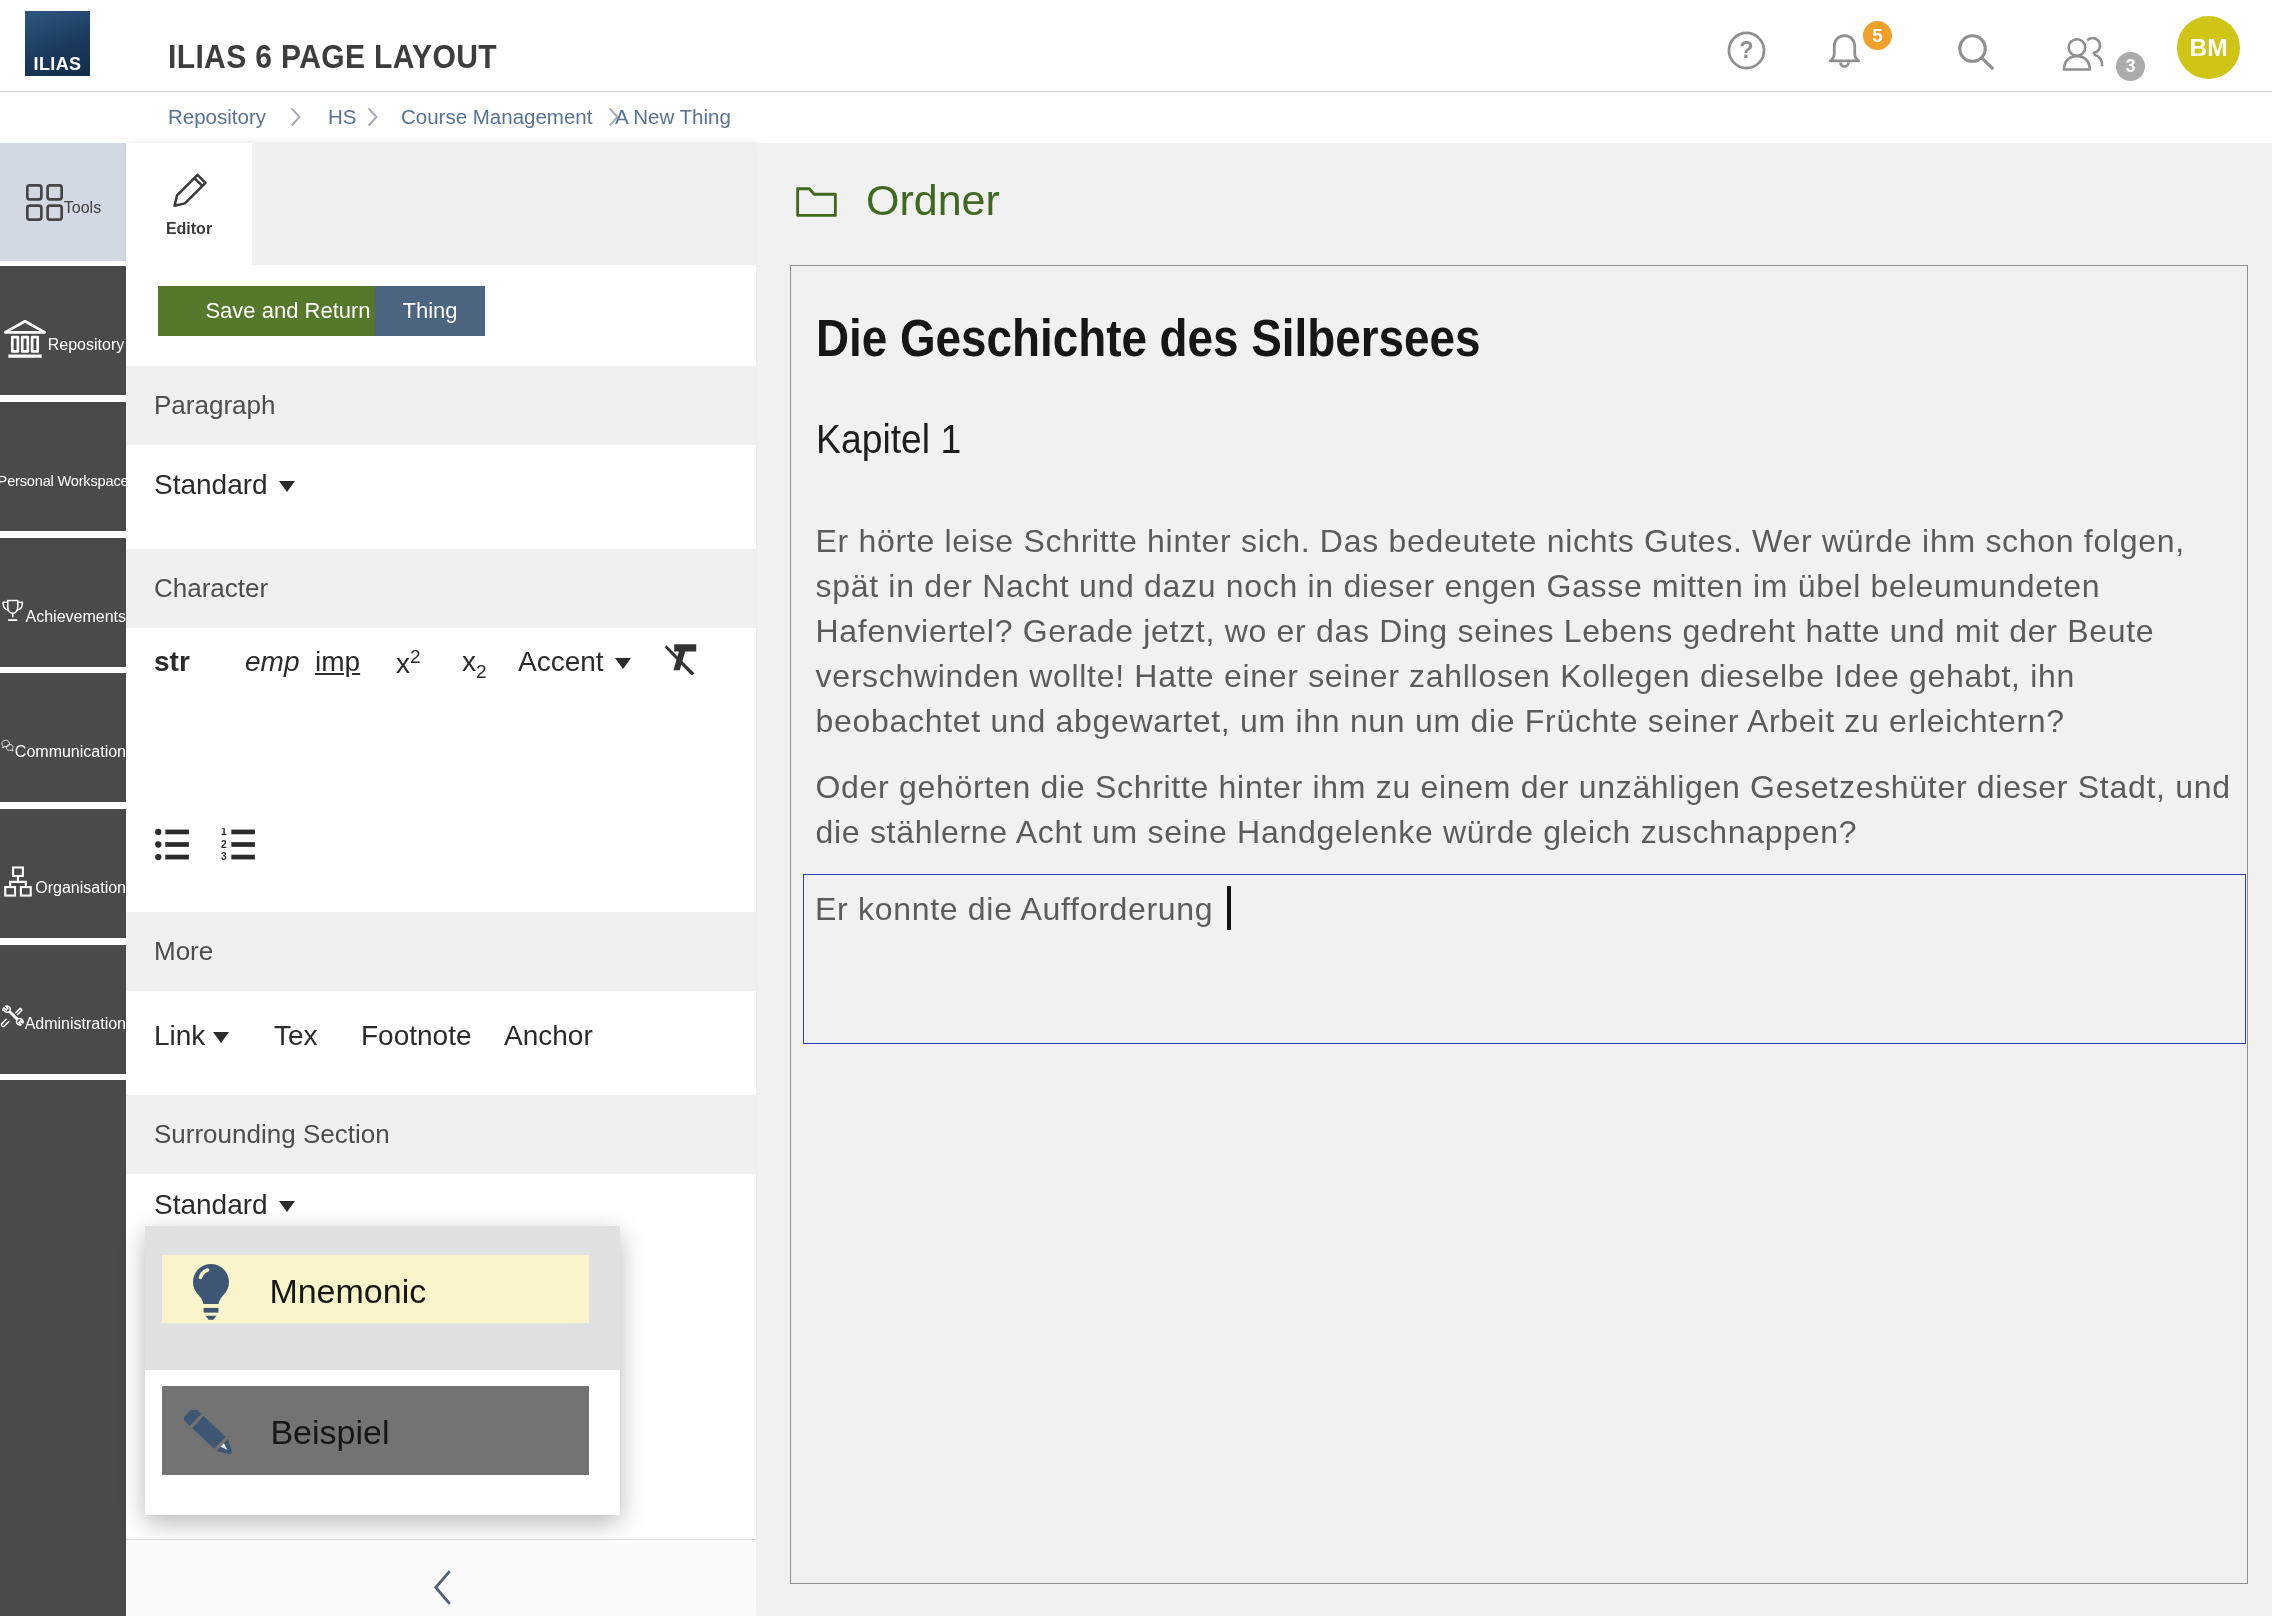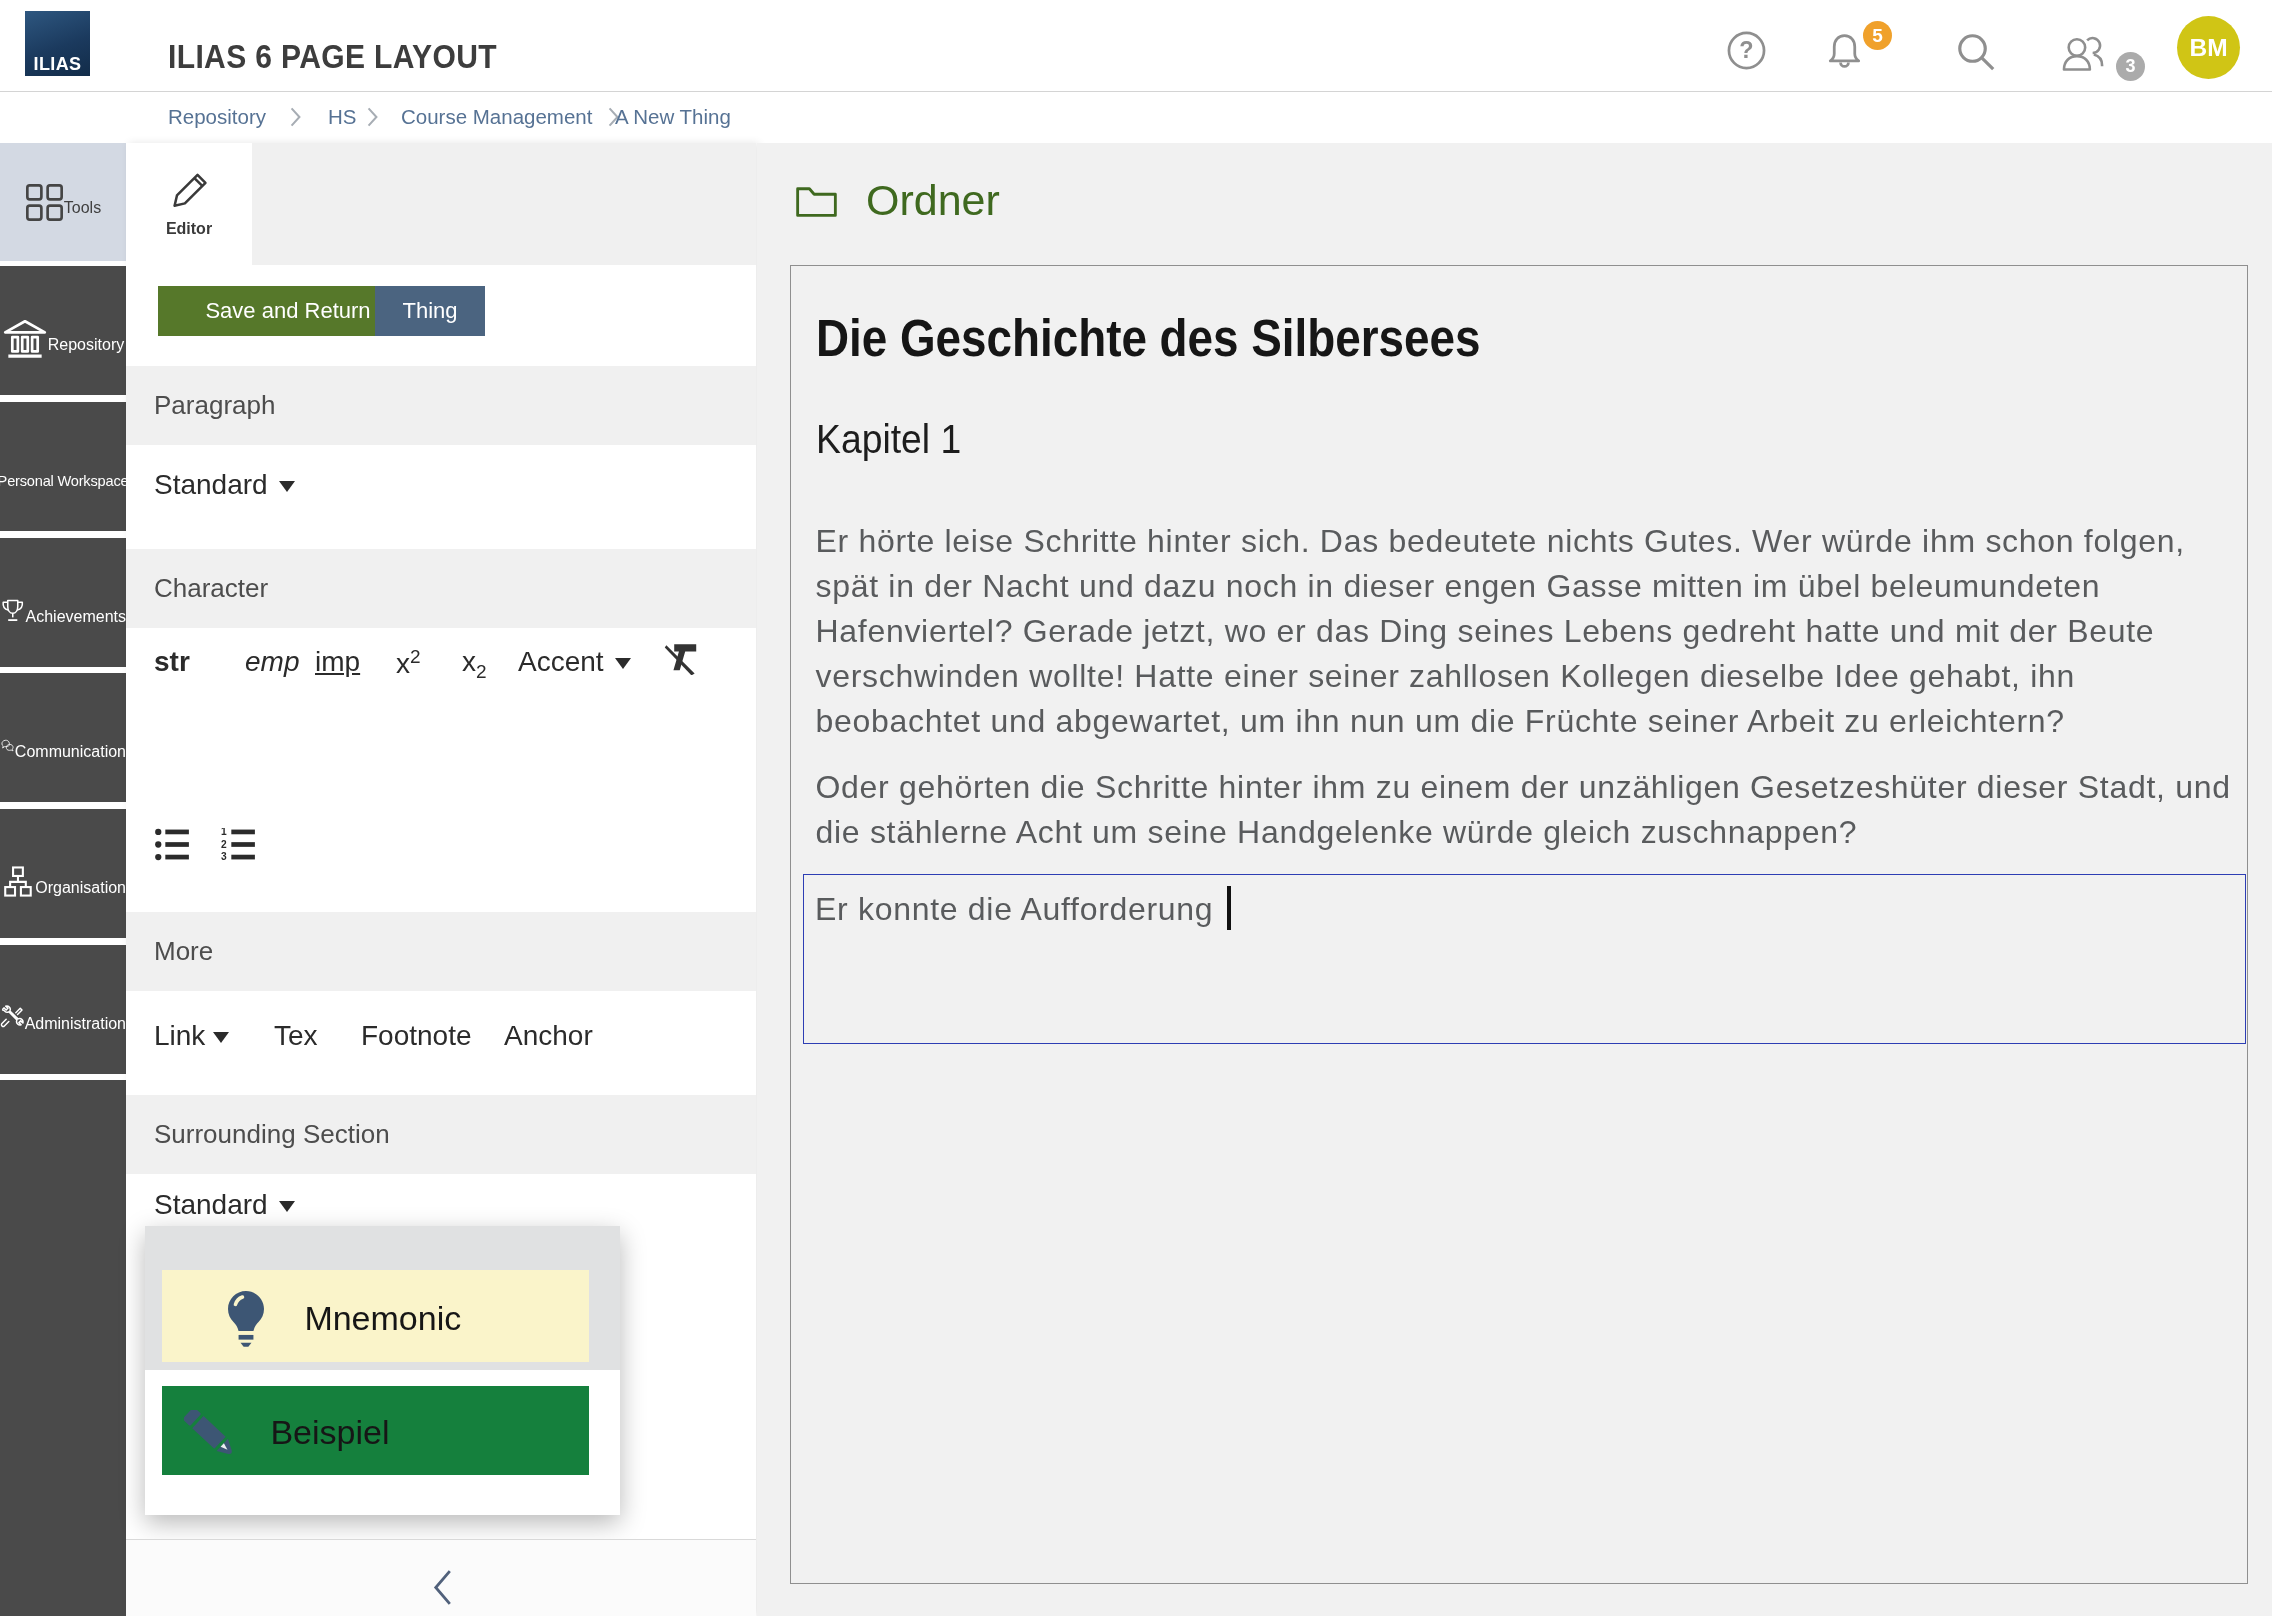--- a/index.html
+++ b/index.html
@@ -32,22 +32,22 @@
 #btnsave { left:32px; width:260px; background:#56782a; }
 #btncancel { left:249px; width:110px; background:#4b6480; }
 .shead { position:absolute; left:0; width:630px; height:79px; background:#f0f0f0; font-size:26px; color:#4d4d4d; line-height:79px; padding-left:28px; }
 .prow { position:absolute; left:28px; font-size:28px; color:#2b2b2b; }
 .caret { display:inline-block; width:0; height:0; border-left:8.7px solid transparent; border-right:8.7px solid transparent; border-top:11px solid #2b2b2b; vertical-align:middle; margin-left:11px; }
 
 
 #ddpanel { position:absolute; left:19px; top:1083px; width:475px; height:289px; background:#fff; box-shadow:0 8px 24px rgba(0,0,0,0.28); }
 #ddgray { position:absolute; left:0; top:0; width:475px; height:144px; background:#e0e1e2; }
 .dditem { position:absolute; left:17.4px; width:427px; display:flex; align-items:center; font-size:34px; color:#161616; padding-top:4.7px; }
-#dd1 { top:44px; height:92px; background:#faf4ca;padding-left:35px; }
-#dd2 { top:160px; height:89px; background:#15803d; }
+#dd1 { top:29px; height:68px; background:#faf4ca; }
+#dd2 { top:160px; height:89px; background:#737373; }
 
 #pfootline { position:absolute; left:0; top:1396px; width:630px; height:1.6px; background:#d9d9d9; }
 #pfoot { position:absolute; left:0; top:1397px; width:630px; height:76px; background:#fbfbfb; }
 
 
 #main { position:absolute; left:757px; top:143px; width:1516px; height:1473px; background:#f1f1f1; }
 #ordner { position:absolute; left:39px; top:41px; }
 #ordtxt { position:absolute; left:109px; top:36px; font-size:43px; color:#3f691f; line-height:1; }
 #cbox { position:absolute; left:33px; top:122px; width:1458px; height:1319px; border:1.6px solid #8f8f8f; }
 #cbox h2 { position:absolute; left:24.5px; top:47px; font-size:51px; font-weight:bold; color:#161616; line-height:1; white-space:nowrap; transform:scaleX(0.898); transform-origin:left; }

